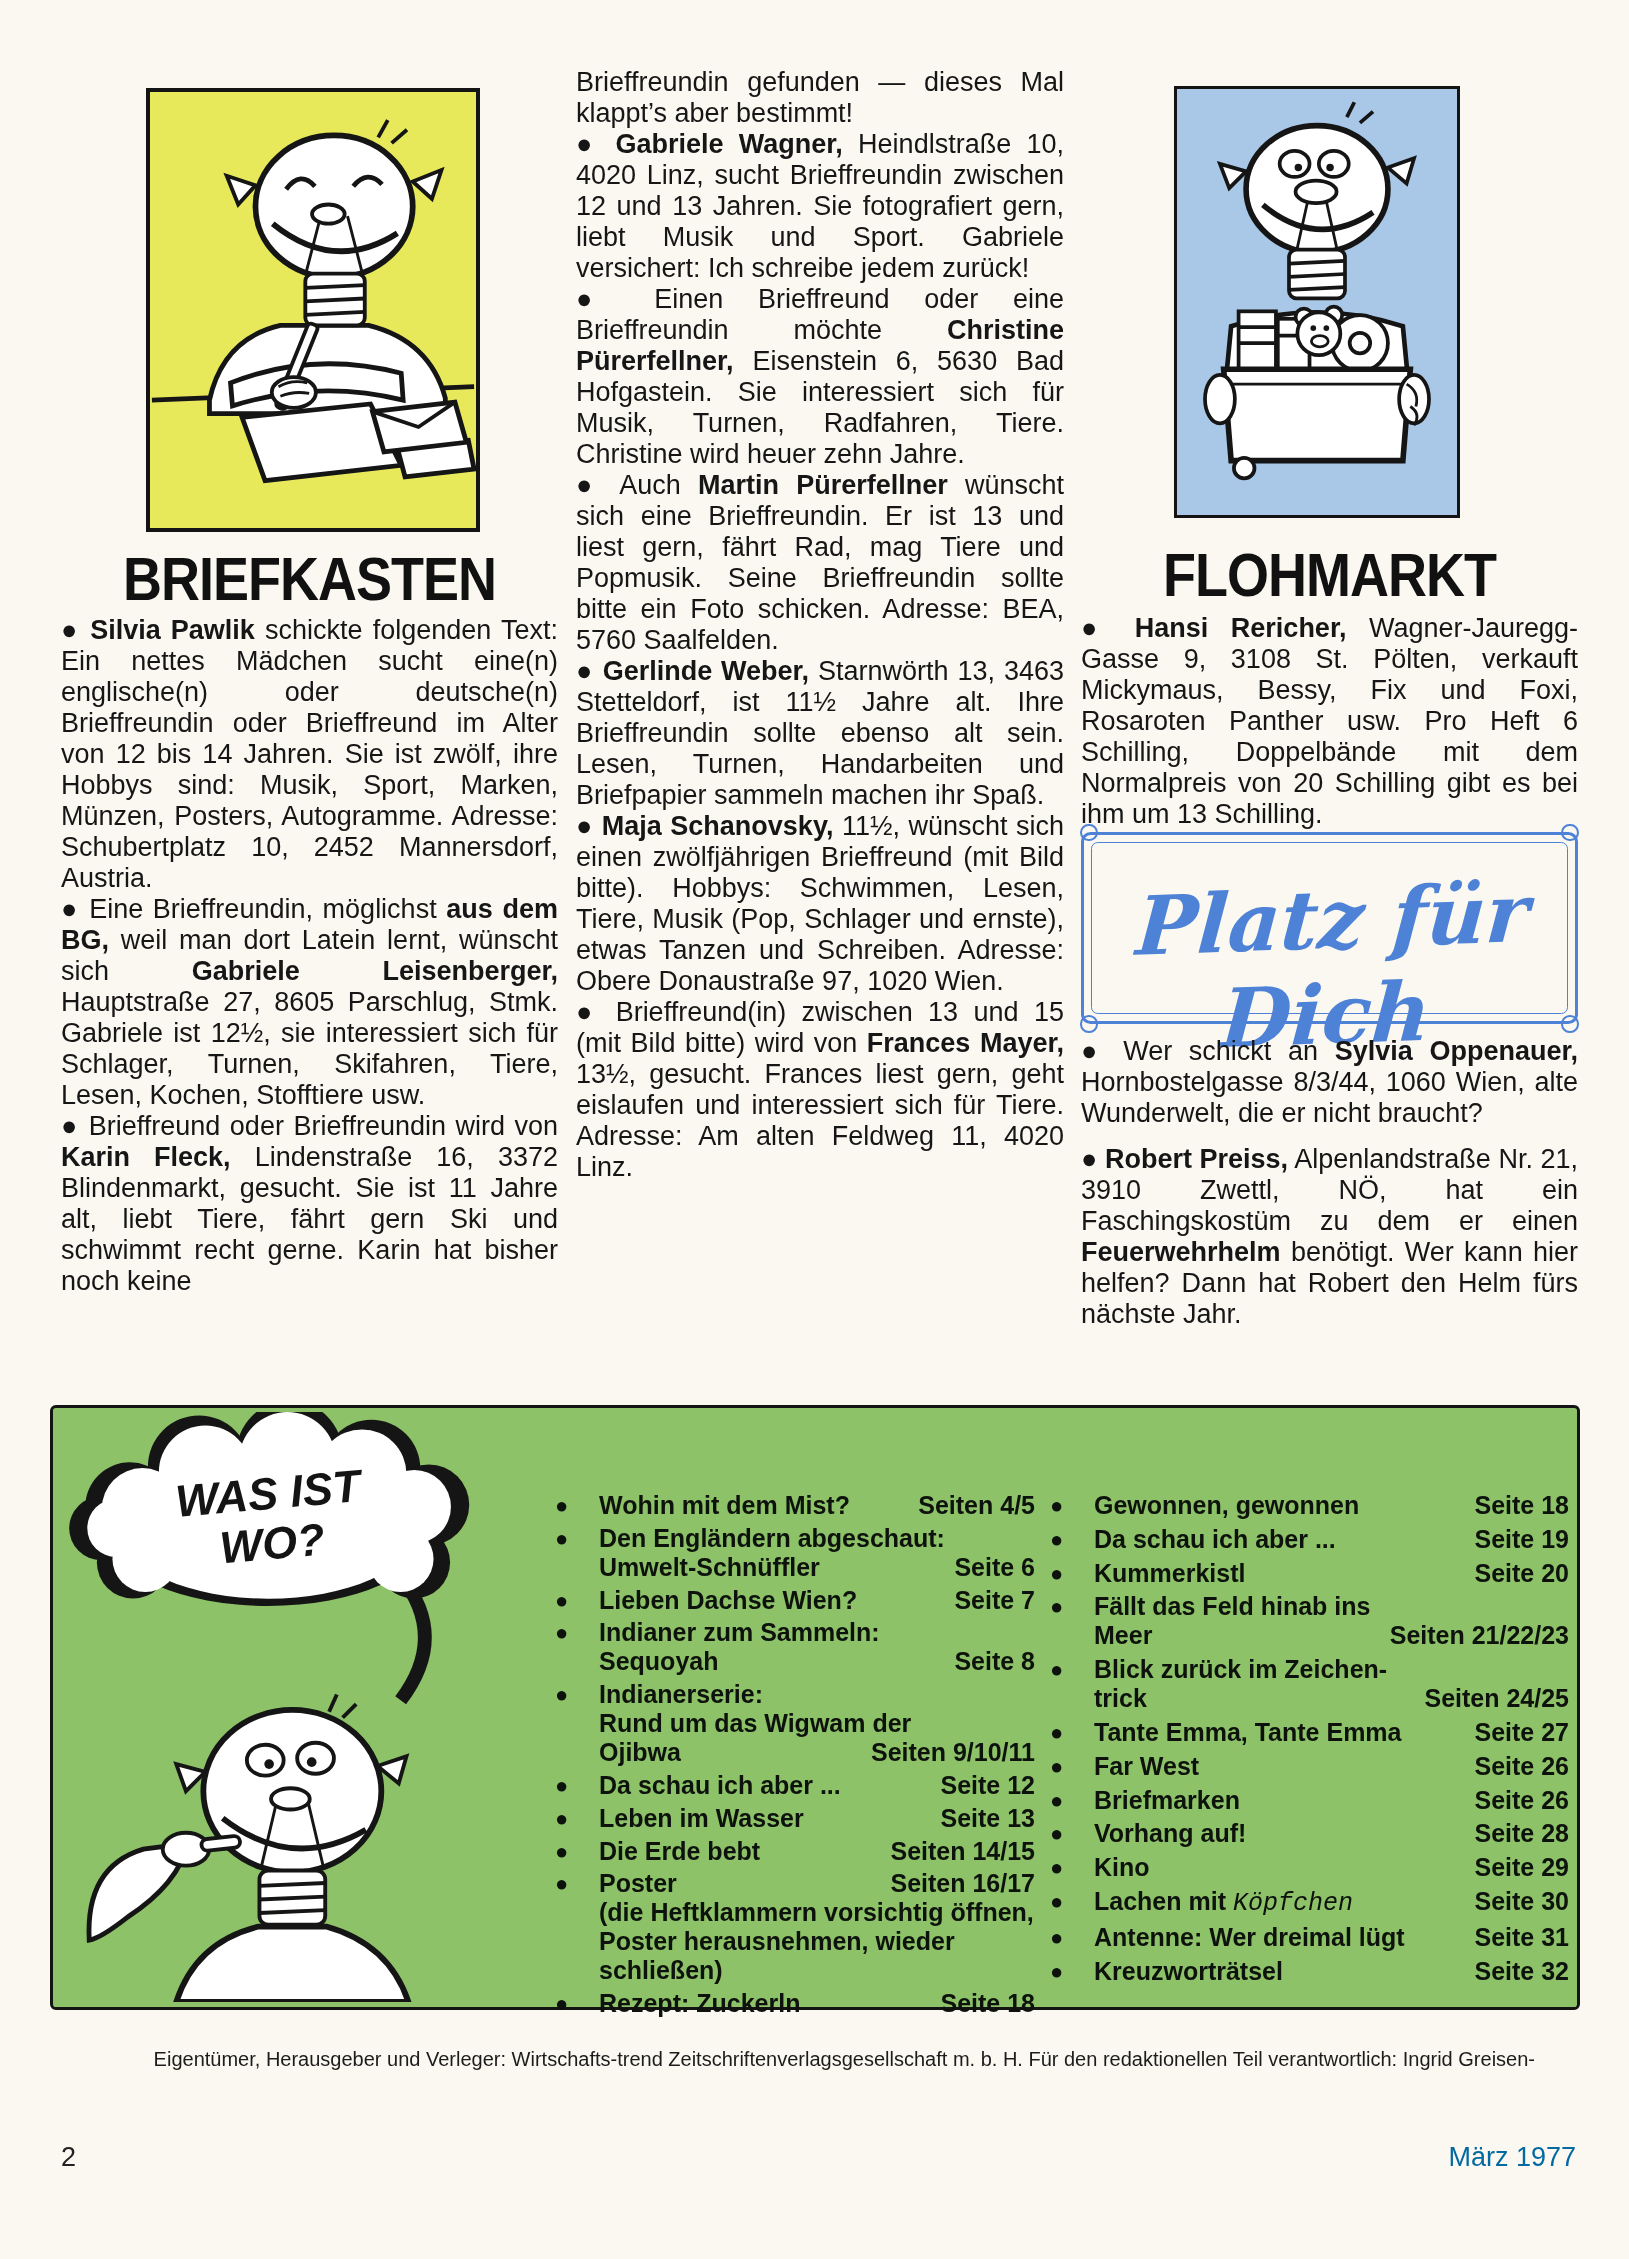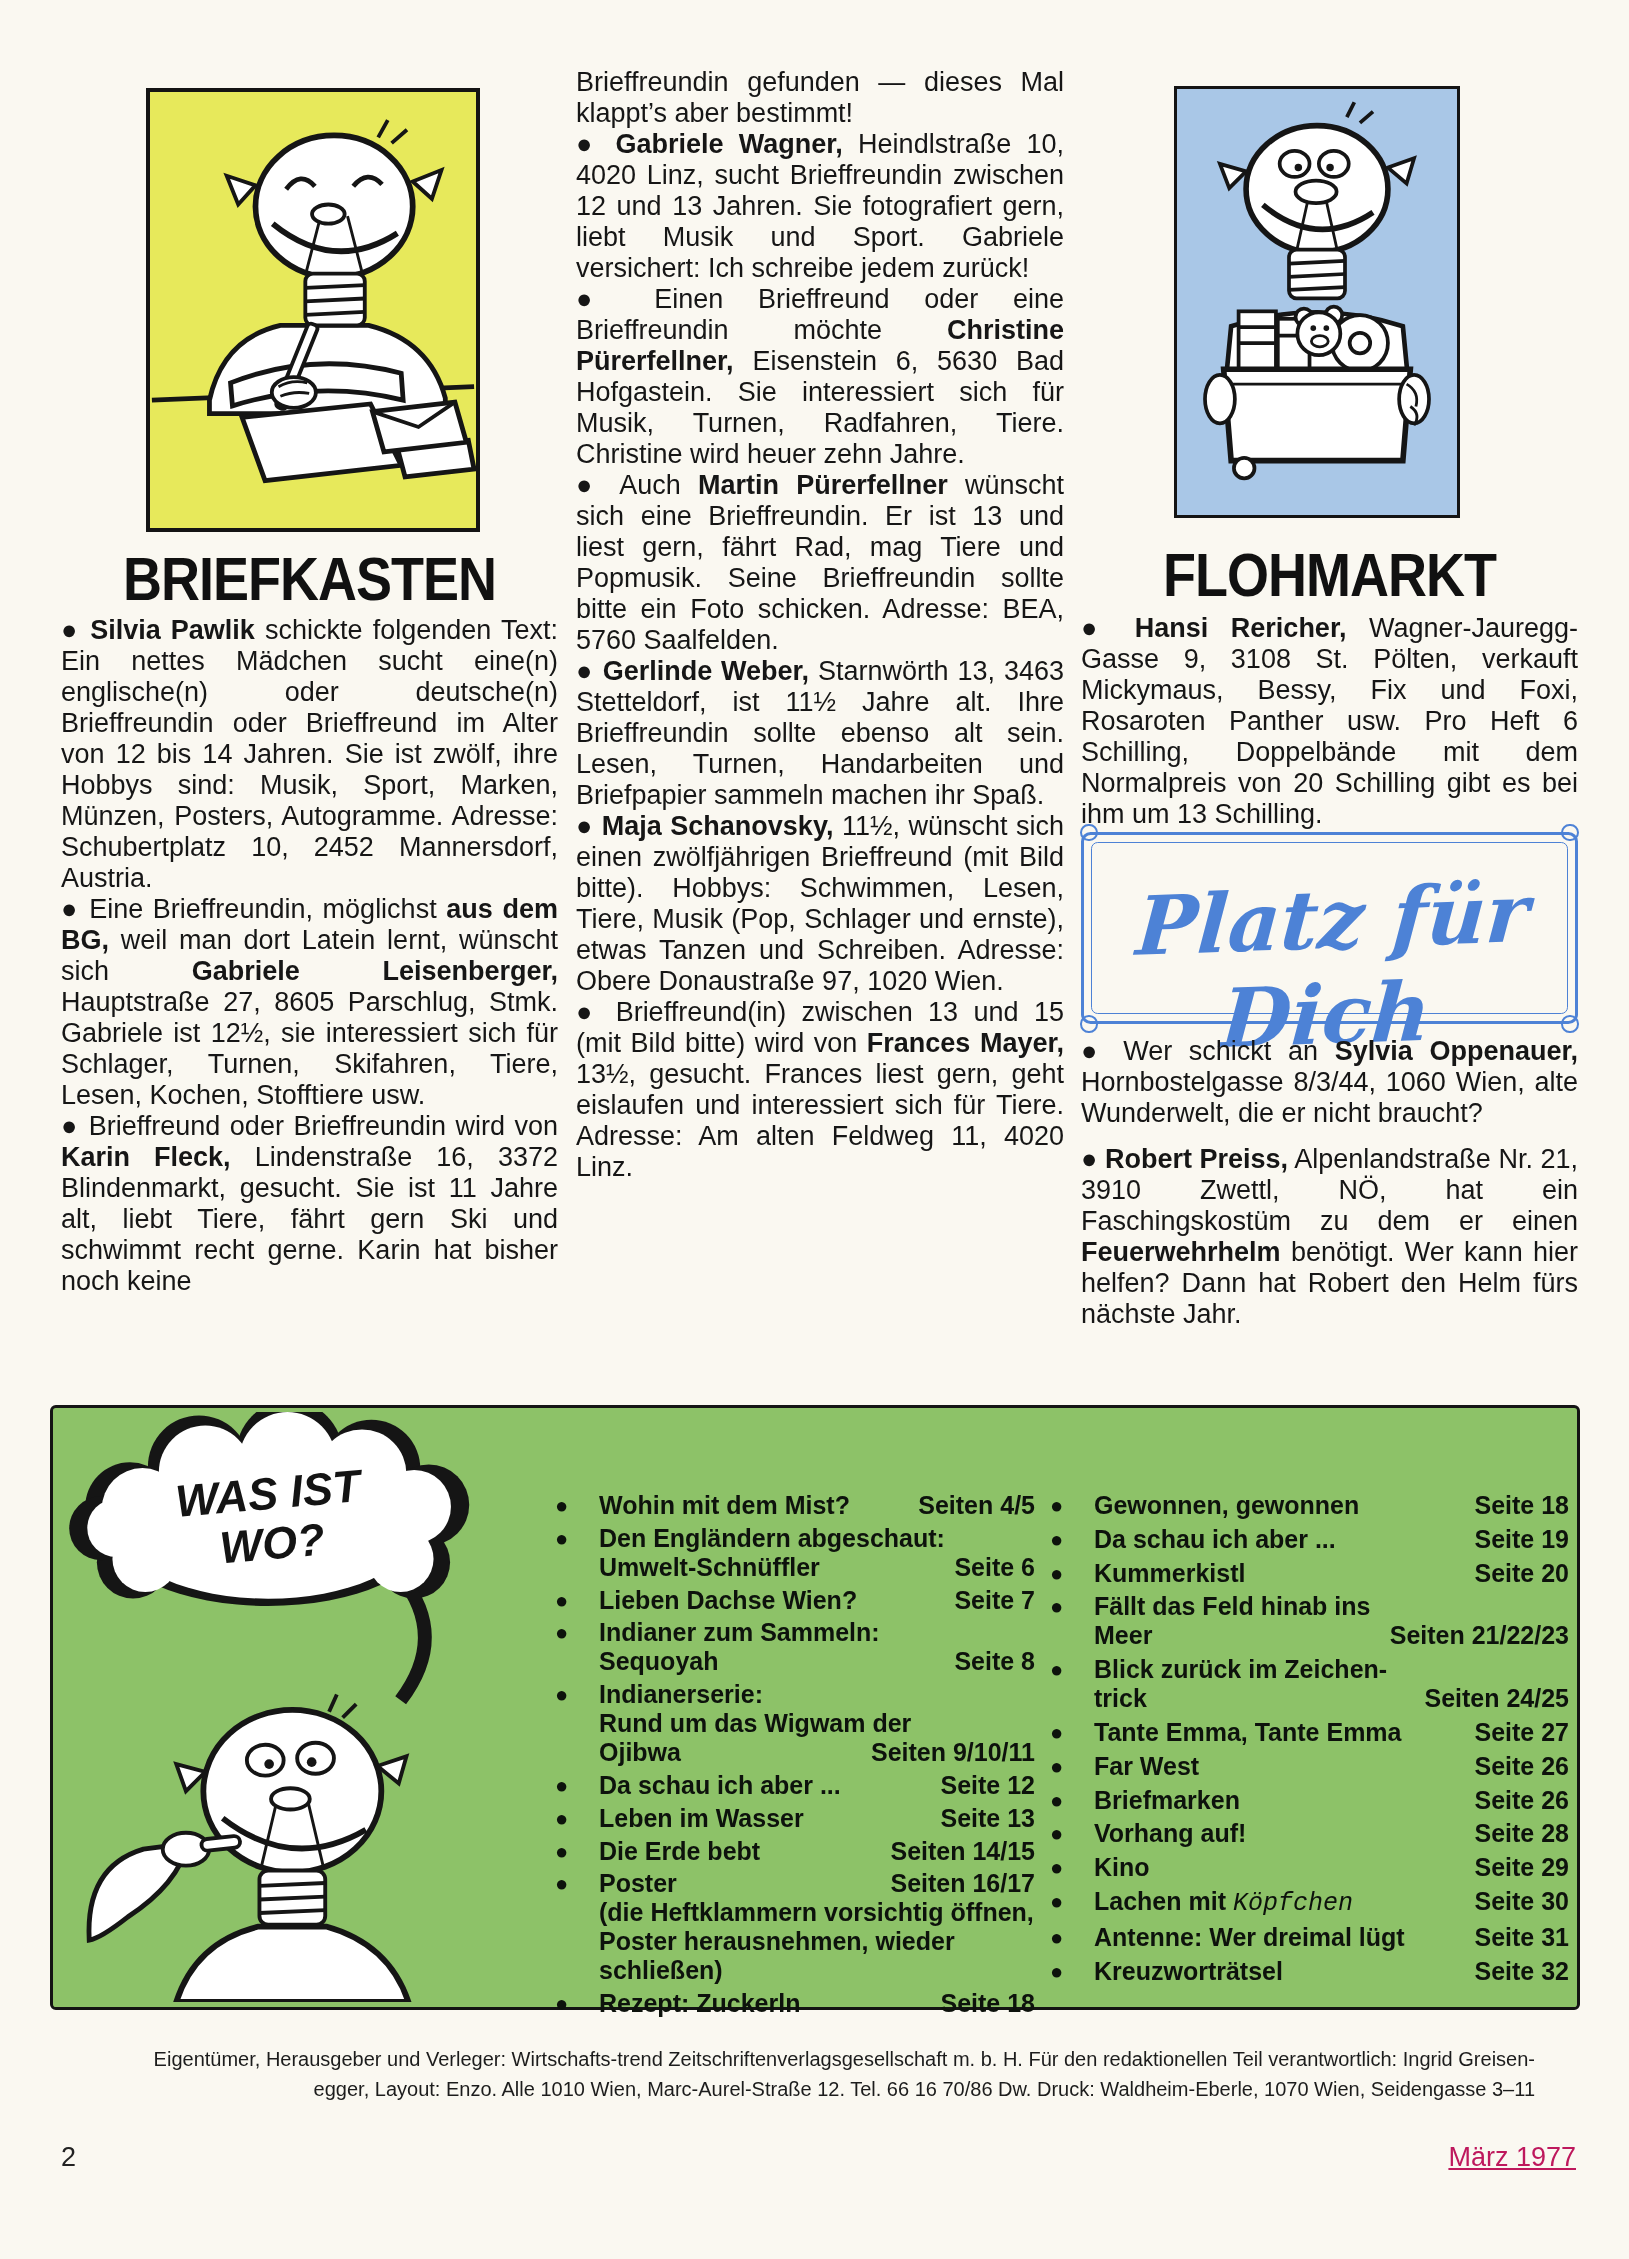--- a/index.html
+++ b/index.html
@@ -35,21 +35,21 @@
   .toc-entry{margin-bottom:3.8px;}
   .toc-right .toc-entry{margin-bottom:4.8px;}
   .toc-line{position:relative;padding-left:44px;display:flex;justify-content:space-between;
             align-items:baseline;font-weight:bold;font-size:25px;line-height:29px;color:#0d120c;}
   .toc-bullet{position:absolute;left:0;top:0;font-size:22px;}
   .toc-page{margin-left:13.4px;white-space:nowrap;}
   .script-inline{font-family:Liberation Mono, monospace;font-style:italic;font-weight:normal;}
   .footer{position:absolute;left:94px;top:2044px;width:1441px;text-align:right;
           font-size:20px;line-height:30px;color:#1c1c1c;}
   .page-num{position:absolute;left:61px;top:2142px;font-size:27px;color:#222;}
-  .issue-date{position:absolute;right:53px;top:2142px;font-size:27px;color:#be185d;text-decoration:underline;}
+  .issue-date{position:absolute;right:53px;top:2142px;font-size:27px;color:#0369a1;}
   .ln{stroke:#151515;fill:none;}
 </style>
 </head>
 <body>
 
 <div class="page">
 
   <div class="illus" style="left:146px;top:88px;width:334px;height:444px;background:#e7e95b;">
     <svg viewBox="0 0 340 452">
       <line x1="2" y1="320" x2="338" y2="306" stroke="#151515" stroke-width="5"></line>
@@ -403,19 +403,18 @@
             <span class="toc-bullet">●</span>
             <span class="toc-text">Kreuzworträtsel</span>
             <span class="toc-page">Seite 32</span>
           </div>
         </div>
       </div>
   </div>
 
   <div class="footer">
     <div>Eigentümer, Herausgeber und Verleger: Wirtschafts-trend Zeitschriftenverlagsgesellschaft m. b. H. Für den redaktionellen Teil verantwortlich: Ingrid Greisen-</div>
-    <div>egger, Layout: Enzo. Alle 1010 Wien, Marc-Aurel-Straße 12. Tel. 66 16 70/86 Dw. Druck: Waldheim-Eberle, 1070 Wien, Seidengasse 3–11</div>
   </div>
   <div class="page-num">2</div>
   <div class="issue-date">März 1977</div>
 
 </div>
 
 
 </body></html>

